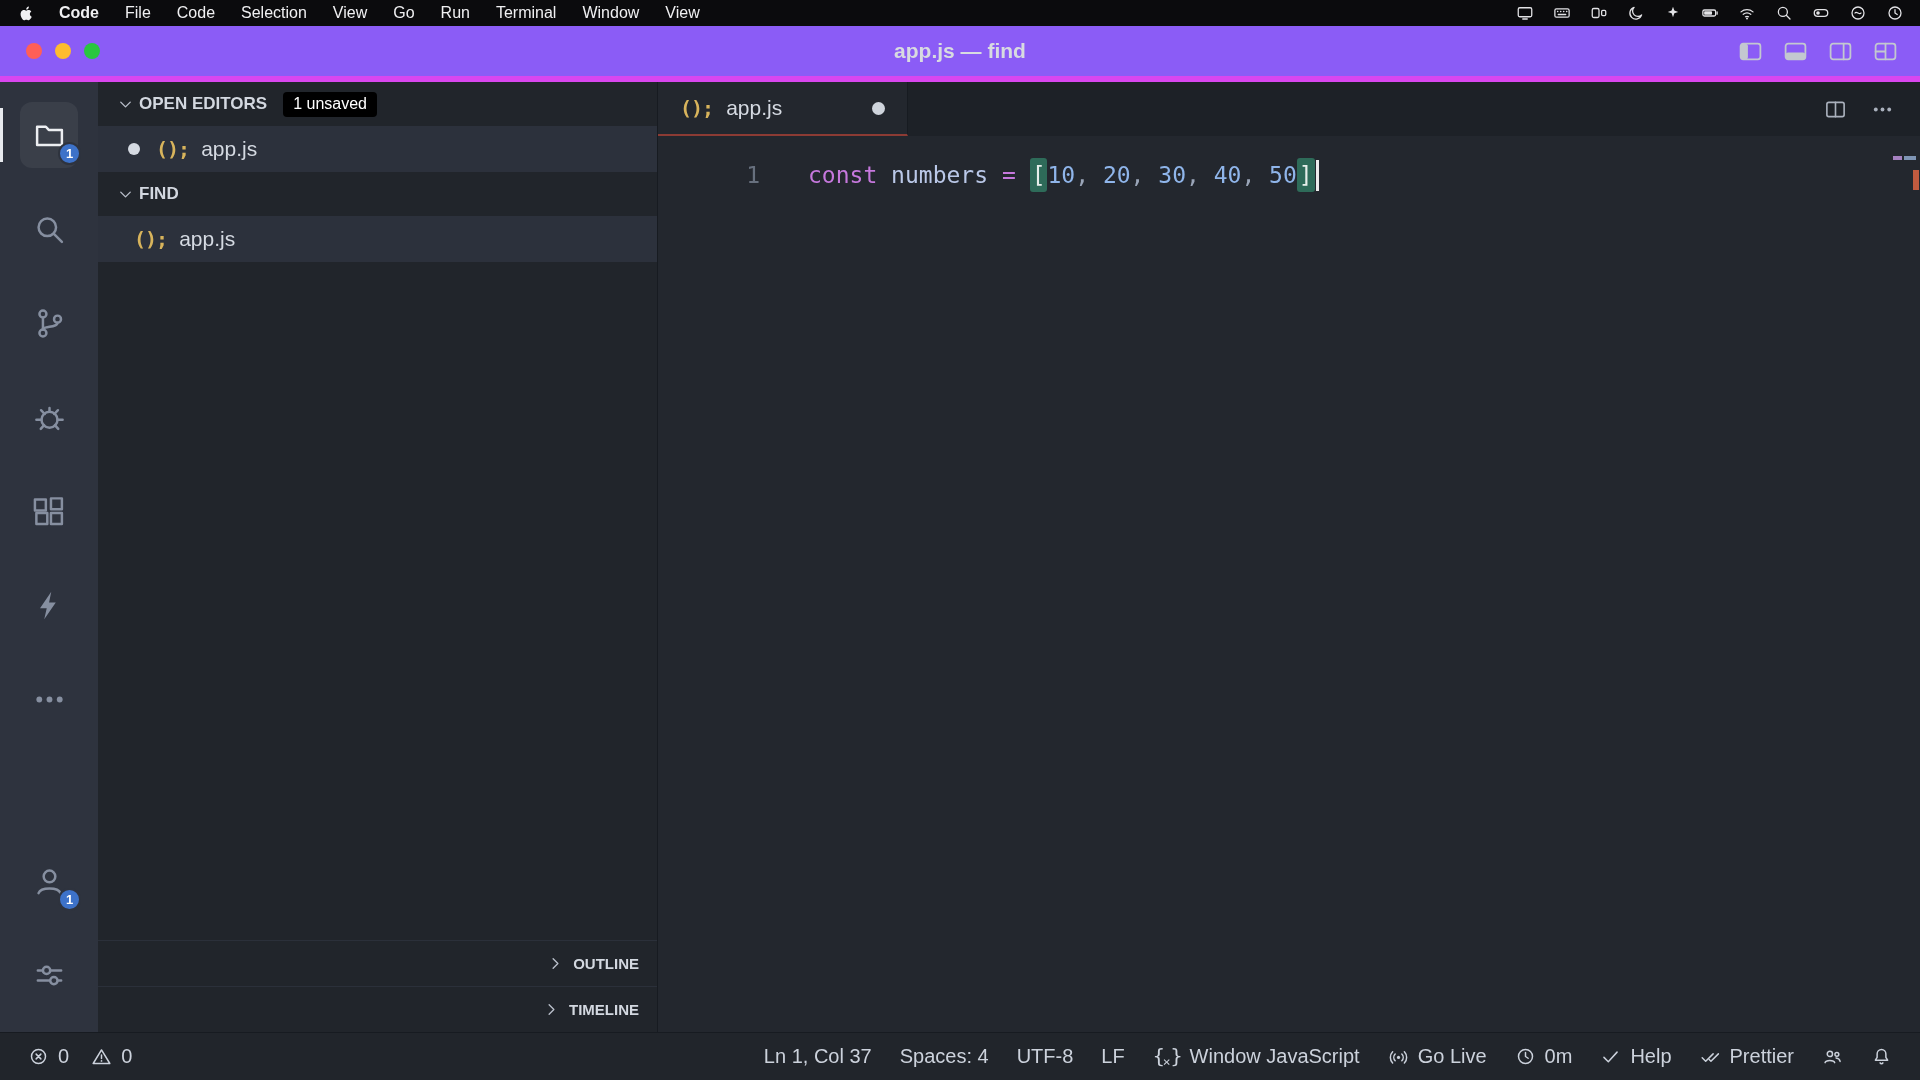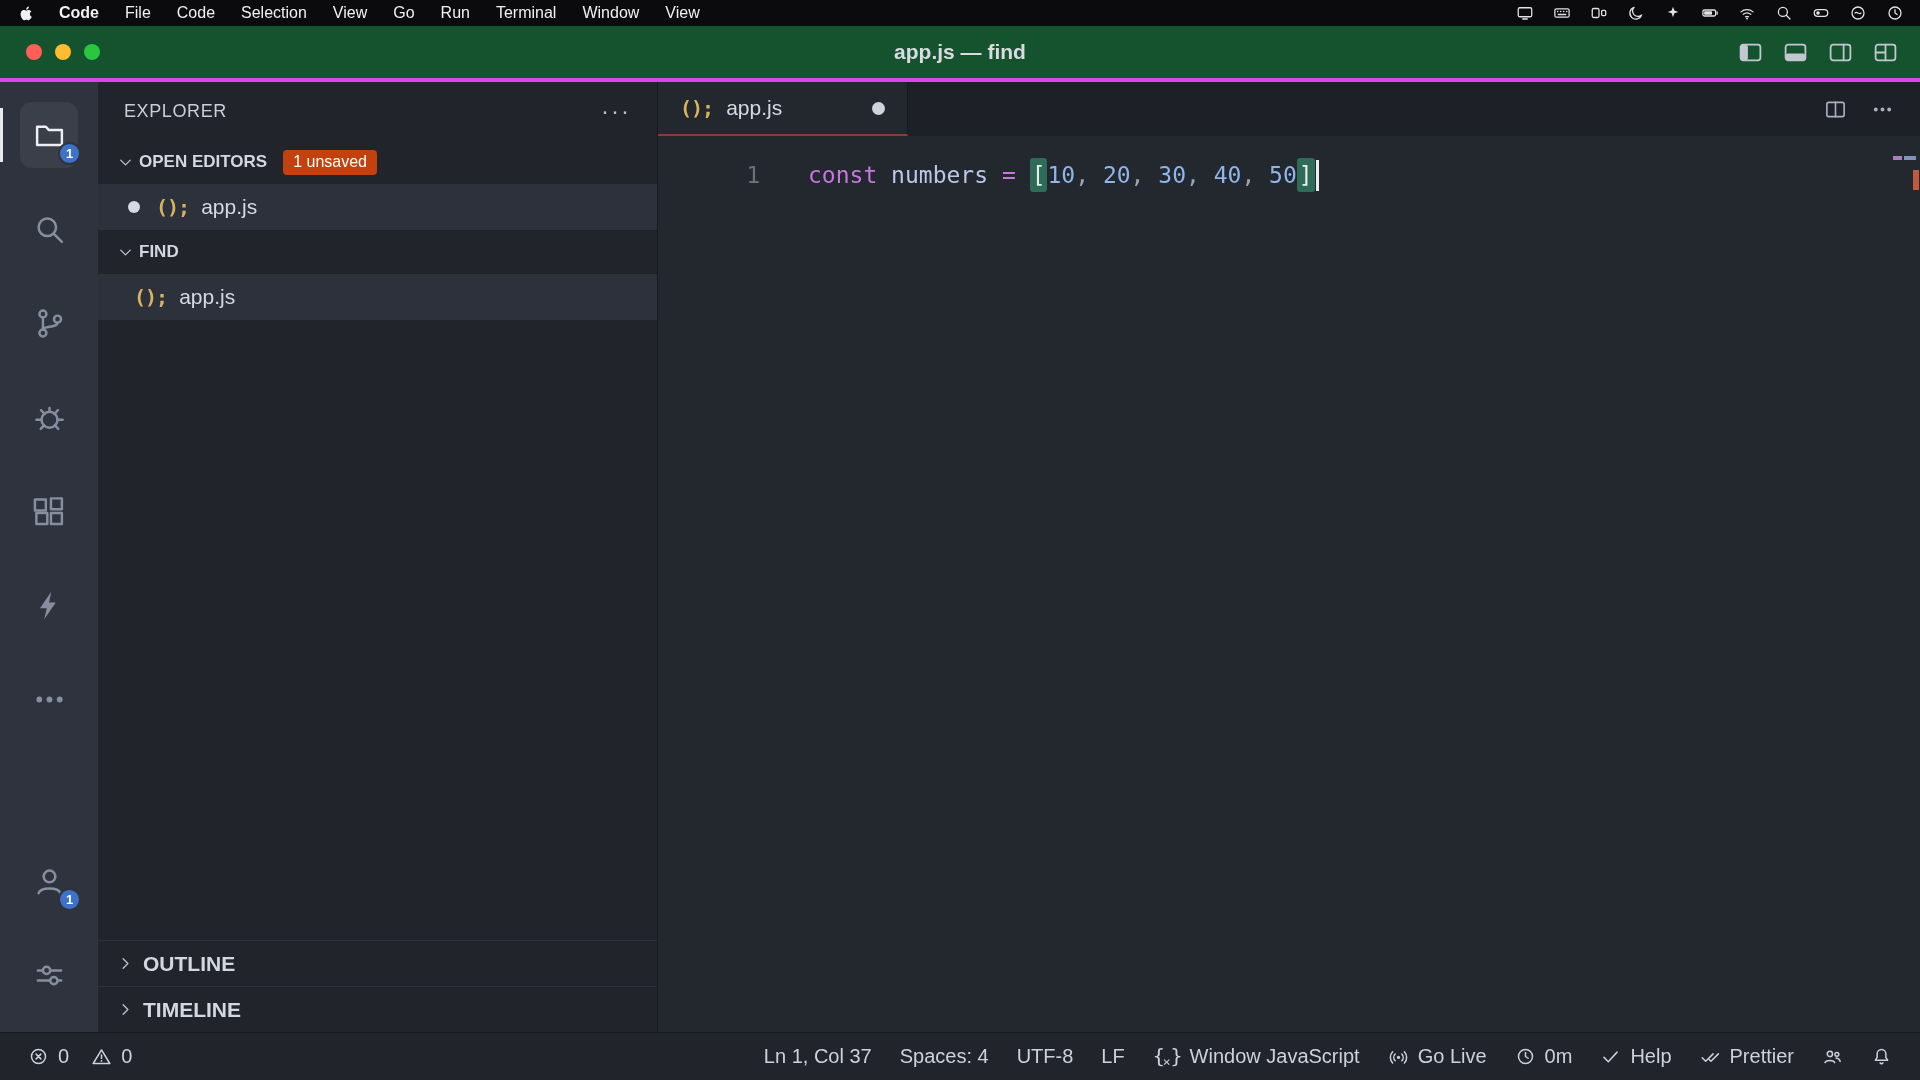--- a/index.html
+++ b/index.html
@@ -14,21 +14,21 @@
   .mb-apple svg { width:17px; height:17px; }
   .mb-items { display:flex; gap:26px; align-items:center; }
   .menu-item { cursor:default; }
   .menu-item.bold { font-weight:700; }
   .mb-spacer { flex:1; }
   .mb-status { display:flex; gap:19px; align-items:center; color:#e3e3e6; }
   .mb-status .mb-icon { display:flex; align-items:center; }
   .mb-status svg { width:18px; height:18px; }
 
   
-  .titlebar { height:56px; background:#14532d; border-bottom:4px solid #d946ef; position:relative;
+  .titlebar { height:56px; background:#8b5cf6; border-bottom:6px solid #d946ef; position:relative;
               display:flex; align-items:center; justify-content:center; flex:0 0 auto; }
   .traffic { position:absolute; left:26px; top:0; bottom:0; display:flex; align-items:center; gap:13px; }
   .light { width:16px; height:16px; border-radius:50%; display:inline-block; }
   .light.red { background:#ff5f57; } .light.yellow { background:#febc2e; } .light.green { background:#29c73f; }
   .tb-title { color:#d8dbe0; font-size:21px; font-weight:600; }
   .tb-actions { position:absolute; right:22px; top:0; bottom:0; display:flex; align-items:center; gap:20px; color:#c3c8d0; }
   .tb-actions svg { width:25px; height:25px; }
   .tb-icon { display:flex; align-items:center; cursor:pointer; }
 
   
@@ -51,32 +51,32 @@
   
   .sidebar { width:560px; background:#21252b; border-right:1px solid #171b21; display:flex; flex-direction:column;
              color:#9aa2b1; flex:0 0 auto; }
   .sb-header { height:58px; display:flex; align-items:center; padding:0 26px; flex:0 0 auto; }
   .sb-title { font-size:18px; letter-spacing:0.6px; color:#c8cdd6; }
   .sb-ellipsis { margin-left:auto; font-size:24px; letter-spacing:2px; color:#b9bfca; cursor:pointer; line-height:10px; }
   .section-row { height:44px; display:flex; align-items:center; gap:4px; padding:0 12px 0 18px;
                  font-size:17px; font-weight:700; color:#d3d8e0; cursor:pointer; flex:0 0 auto; }
   .section-row .chev { display:flex; color:#b9bfca; }
   .section-row svg { width:19px; height:19px; }
-  .unsaved-badge { background:#c2410c; color:#fff; font-size:16px; font-weight:400; border-radius:4px;
+  .unsaved-badge { background:#000000; color:#fff; font-size:16px; font-weight:400; border-radius:4px;
                    padding:3px 10px 4px; margin-left:12px; }
   .file-row { height:46px; display:flex; align-items:center; gap:12px; font-size:21px; font-weight:400;
               color:#d5dae2; cursor:pointer; flex:0 0 auto; }
   .file-row.selected { background:#2c313c; }
   .oe-row { padding-left:58px; position:relative; }
   .oe-row .mod-dot { position:absolute; left:30px; width:12px; height:12px; border-radius:50%; background:#d5dae2; }
   .find-row { padding-left:36px; }
   .js-glyph { color:#d8b45c; font-family:"DejaVu Sans Mono", monospace; font-weight:700; font-size:20px; letter-spacing:-1px; }
   .sb-flex { flex:1; }
   .sb-bottom-row { height:46px; border-top:1px solid #2b303a; display:flex; align-items:center; gap:8px;
-                   padding:0 18px; font-size:21px; font-weight:700; color:#d3d8e0; cursor:pointer; flex:0 0 auto; }
+                   padding:0 18px; font-size:15px; font-weight:700; color:#d3d8e0; cursor:pointer; flex:0 0 auto;justify-content:flex-end; }
   .sb-bottom-row .chev { display:flex; color:#b9bfca; }
   .sb-bottom-row svg { width:19px; height:19px; }
 
   
   .editor { flex:1; min-width:0; background:#23272e; display:flex; flex-direction:column; position:relative; }
   .tabbar { height:54px; background:#1d2127; display:flex; align-items:stretch; flex:0 0 auto; }
   .tab { width:250px; background:#23272e; border-right:1px solid #171b21; border-bottom:2.5px solid #8c3b34;
          display:flex; align-items:center; gap:13px; padding:0 22px; cursor:pointer; }
   .tab-label { color:#d5dae2; font-size:21px; }
   .tab-dot { width:13px; height:13px; border-radius:50%; background:#cfd4dc; margin-left:auto; }
@@ -296,24 +296,20 @@
         <div class="ab-item">
           <svg viewBox="0 0 24 24">
             <path d="M4 8.5h16M4 15.5h16" fill="none" stroke="currentColor" stroke-width="1.7" stroke-linecap="round" stroke-linejoin="round"></path>
             <circle cx="10" cy="8.5" r="2.5" fill="#2e333e" stroke="currentColor" stroke-width="1.7"></circle>
             <circle cx="15" cy="15.5" r="2.5" fill="#2e333e" stroke="currentColor" stroke-width="1.7"></circle>
           </svg>
         </div>
       </div>
 
     <div class="sidebar">
-      <div class="sb-header">
-        <span class="sb-title">EXPLORER</span>
-        <span class="sb-ellipsis">···</span>
-      </div>
 
       <div class="section-row">
         <span class="chev">
             <svg viewBox="0 0 24 24">
               <path d="M6 9l6 6 6-6" fill="none" stroke="currentColor" stroke-width="1.7" stroke-linecap="round" stroke-linejoin="round"></path>
             </svg>
           </span>
         <span>OPEN EDITORS</span>
         <span class="unsaved-badge">1 unsaved</span>
       </div>

